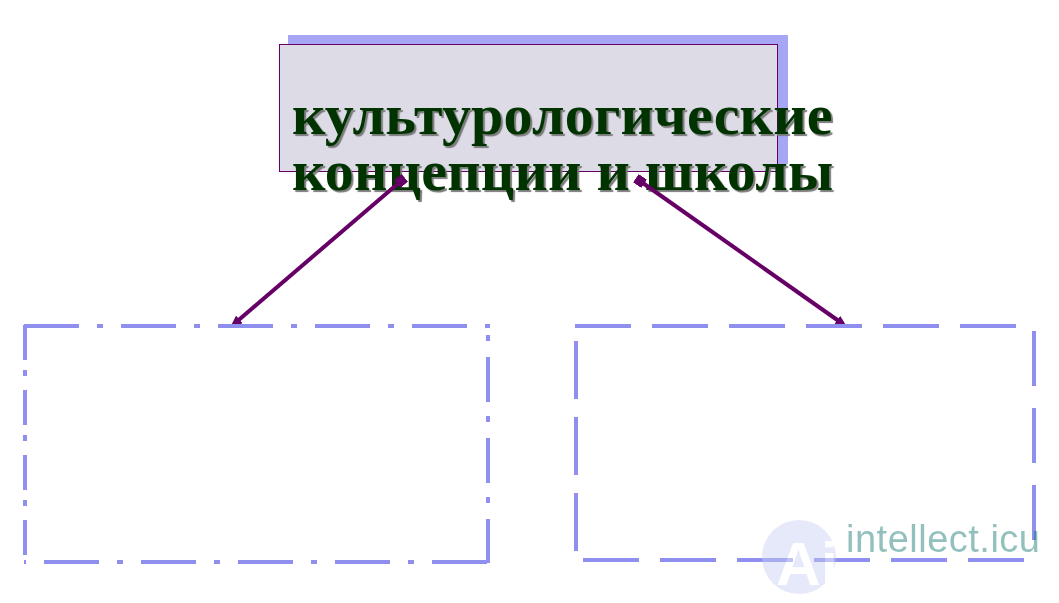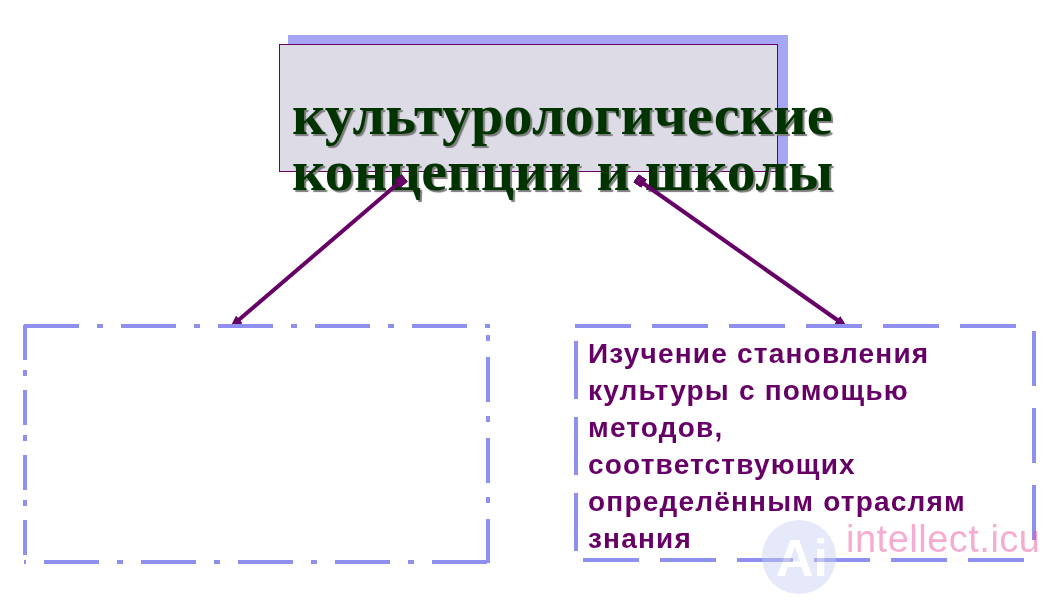--- a/index.html
+++ b/index.html
@@ -41,25 +41,25 @@
     .watermark {
       position: absolute; left: 762px; top: 518px; width: 290px; height: 80px;
       opacity: 0.45;
     }
     .wm-circle {
       position: absolute; left: 0; top: 2px; width: 74px; height: 74px; border-radius: 50%;
       background: #c6cff2;
     }
     .wm-logo {
       position: absolute; left: 14px; top: 10px; font-family: "Liberation Sans", sans-serif;
-      font-size: 52px; color: #ffffff; font-weight: bold;
+      font-size: 62px; color: #ffffff; font-weight: bold;
     }
     .wm-brand {
       position: absolute; left: 84px; top: 0px; font-family: "Liberation Sans", sans-serif;
-      font-size: 38px; color: #ec4899; letter-spacing: 0.5px;
+      font-size: 38px; color: #0f766e; letter-spacing: 0.5px;
     }
     .wm-sub {
       position: absolute; left: 84px; top: 44px; font-family: "Liberation Sans", sans-serif;
       font-size: 15px; color: #a8b4e4; letter-spacing: 0.8px;
     }
   </style>
 </head>
 <body>
 
 <div class="title-shadow"></div>
@@ -94,25 +94,19 @@
 
 <div class="box" id="right-box">
   <svg class="frame" width="466" height="240">
     <g stroke="#8f8ff0" stroke-width="4" fill="none">
       <line x1="2" y1="3" x2="464" y2="3" stroke-dasharray="56,21"></line>
       <line x1="10" y1="237" x2="464" y2="237" stroke-dasharray="56,21"></line>
       <line x1="3" y1="18" x2="3" y2="240" stroke-dasharray="58,18"></line>
       <line x1="461" y1="8" x2="461" y2="232" stroke-dasharray="55,22"></line>
     </g>
   </svg>
-  <div class="box-text">Изучение становления
-культуры с помощью
-методов,
-соответствующих
-определённым отраслям
-знания</div>
 </div>
 
 <div class="watermark">
   <div class="wm-circle"></div>
   <div class="wm-logo">Ai</div>
   <div class="wm-brand">intellect.icu</div>
 </div>
 
 </body></html>

